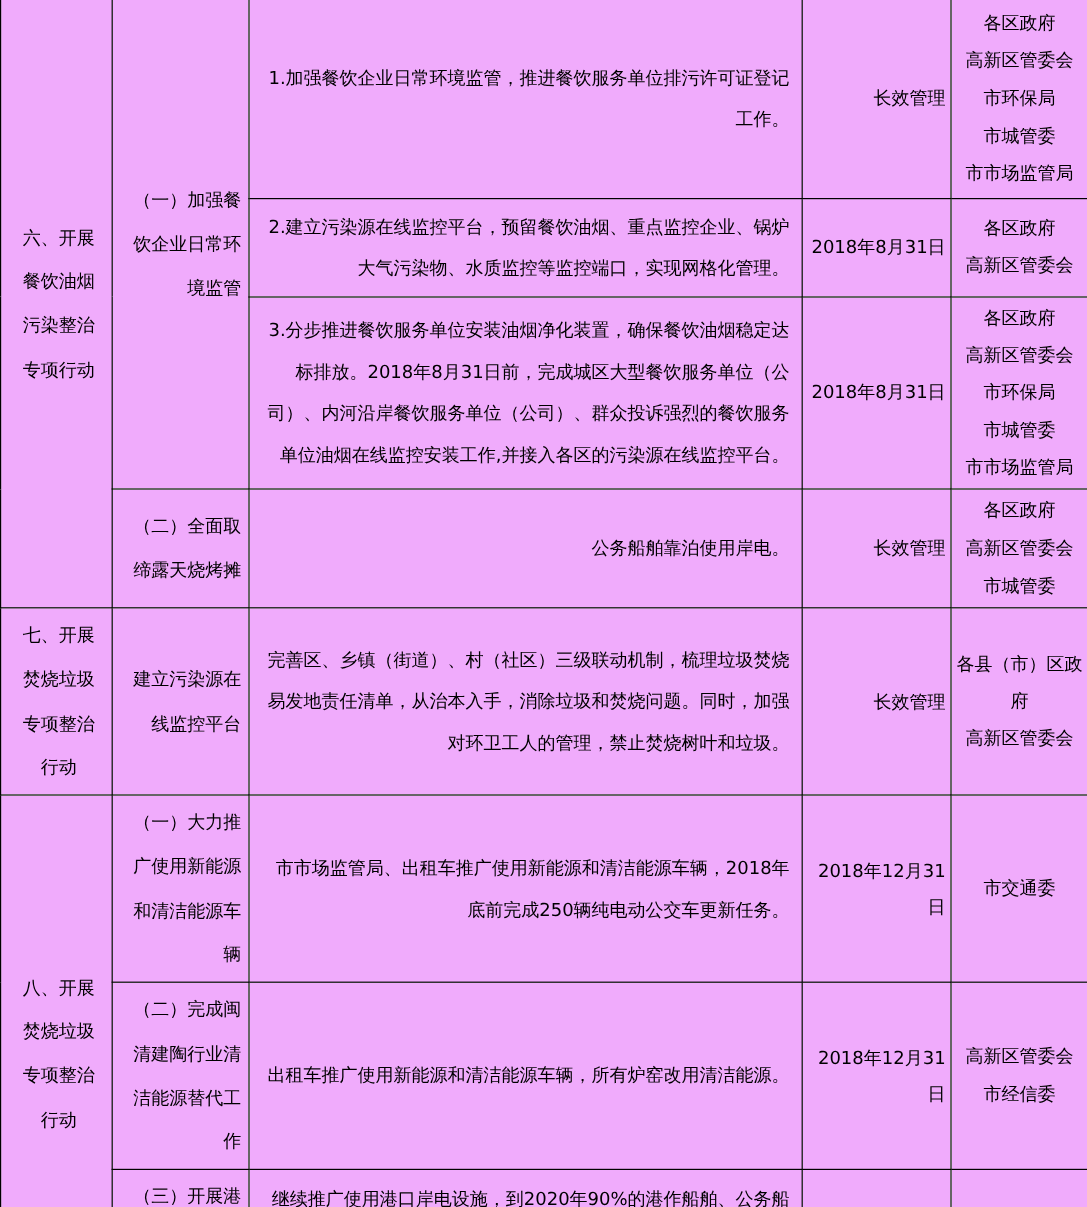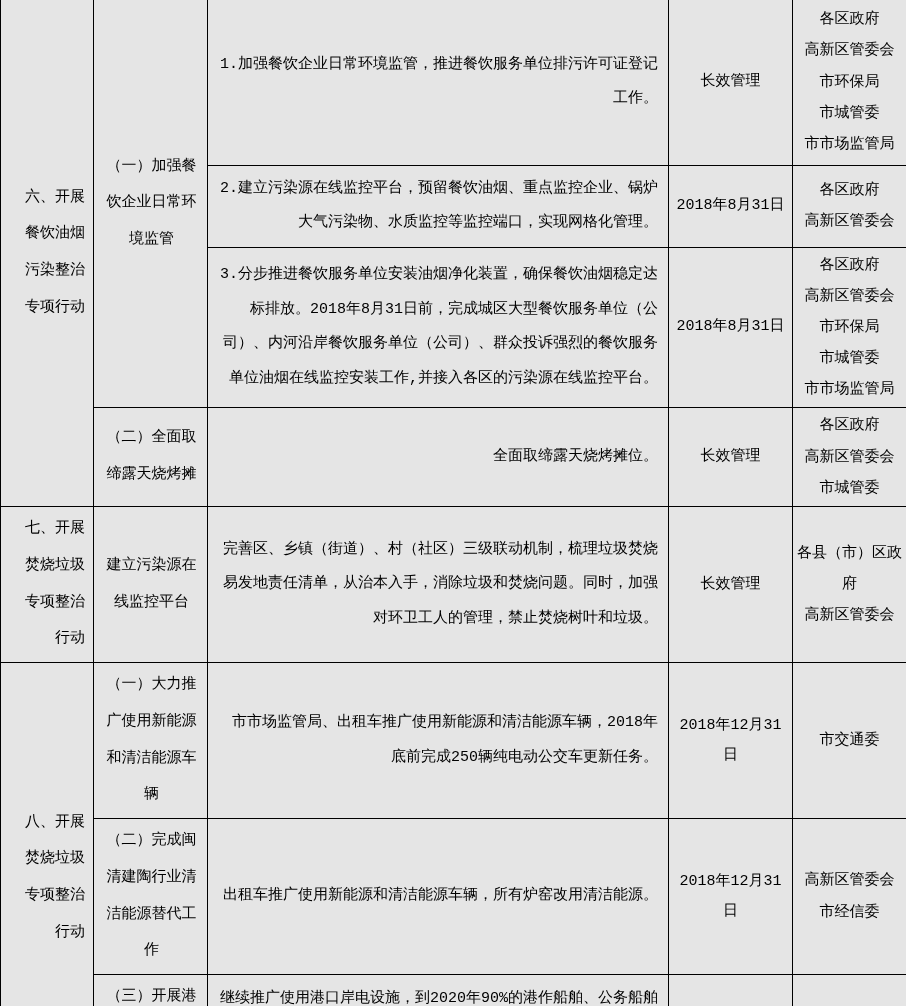--- a/index.html
+++ b/index.html
@@ -18,45 +18,44 @@
   table.plan-table {
     border-collapse: collapse;
     table-layout: fixed;
     width: 906px;
     color: #000000;
     font-size: 15px;
   }
   table.plan-table td {
     border: 1px solid #000000;
     vertical-align: middle;
-    background: #e5e5e5;
+    background: #f0abfc;
     overflow: hidden;
-    font-family: Liberation Mono, monospace;
   }
   
   table.plan-table tr.first-row td { border-top: none; }
 
   td.c-section {
     padding: 4px 8px 4px 12px;
     line-height: 2.45;
-    text-align: right;
+    text-align: center;
   }
   td.c-sub {
     padding: 4px 6px 4px 8px;
     line-height: 2.45;
-    text-align: center;
+    text-align: right;
   }
   td.c-task {
     padding: 6px 10px;
     line-height: 2.3;
     text-align: right;
   }
   td.c-deadline {
     padding: 2px 4px;
-    text-align: center;
+    text-align: right;
     line-height: 2.0;
     margin-top: 44px;
   }
   td.c-resp {
     padding: 2px 2px;
     text-align: center;
   }
   td.c-resp .resp-line {
     line-height: 2.08;
     white-space: nowrap;
@@ -125,21 +124,21 @@
         <div class="resp-line">市城管委</div>
         <div class="resp-line">市市场监管局</div>
       </td>
     </tr>
 
     <tr style="height:94px">
       <td class="c-sub">
         <div>（二）全面取缔露天烧烤摊</div>
       </td>
       <td class="c-task">
-        <div>全面取缔露天烧烤摊位。</div>
+        <div>公务船舶靠泊使用岸电。</div>
       </td>
       <td class="c-deadline">
         <div>长效管理</div>
       </td>
       <td class="c-resp">
         <div class="resp-line">各区政府</div>
         <div class="resp-line">高新区管委会</div>
         <div class="resp-line">市城管委</div>
       </td>
     </tr>

